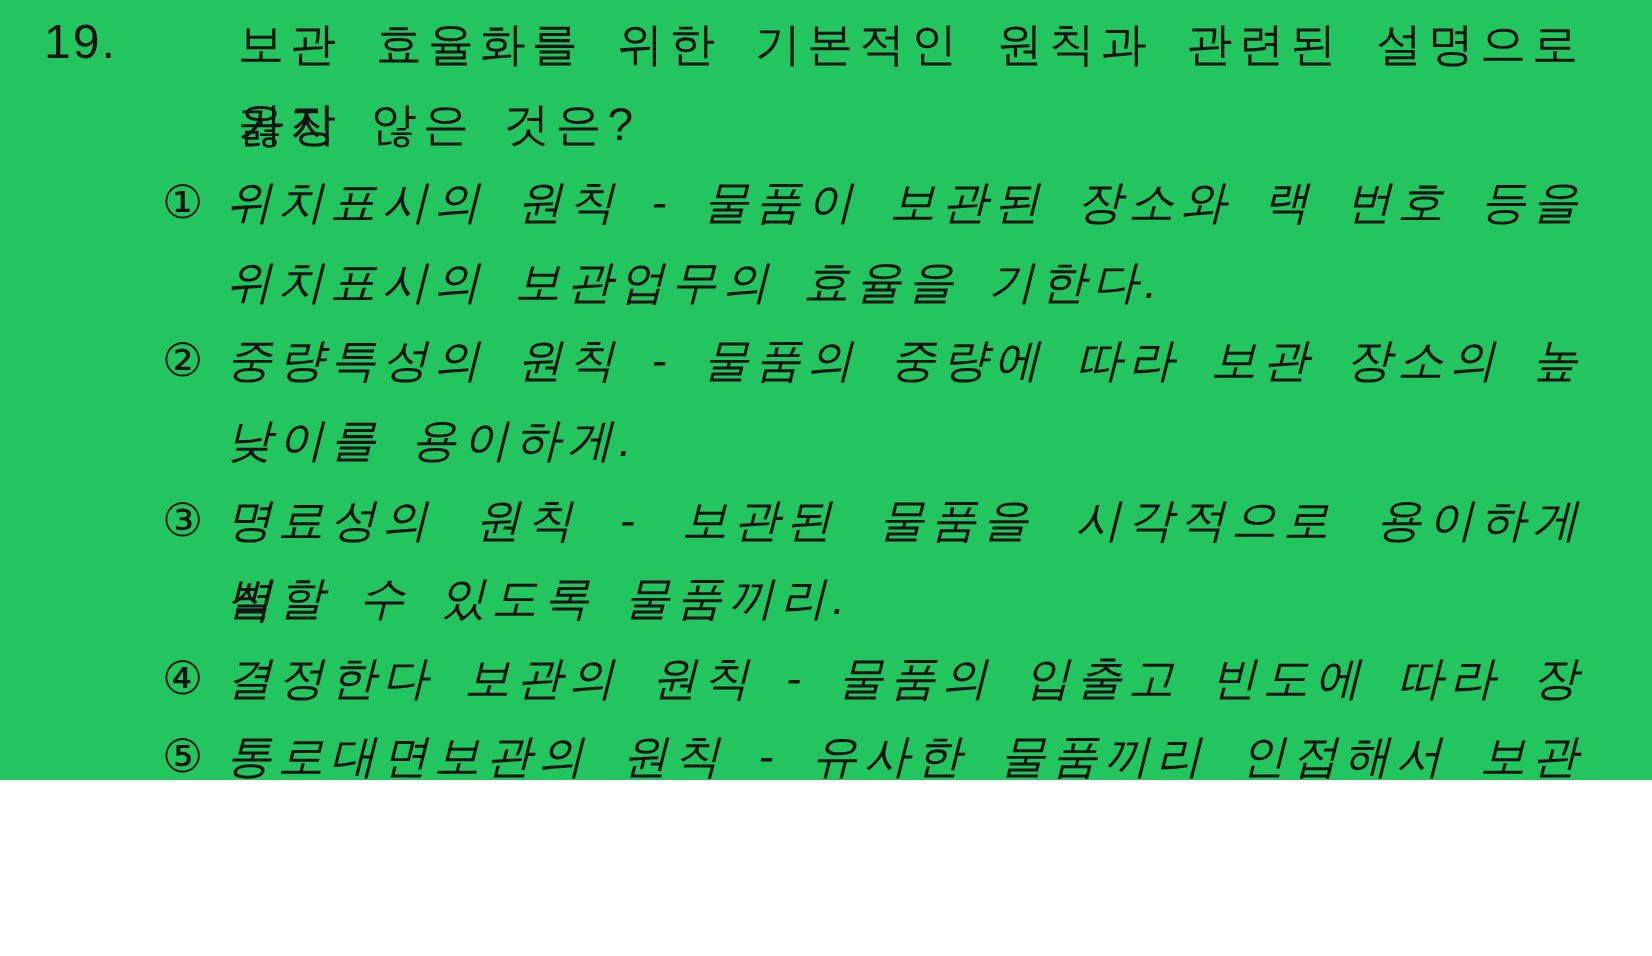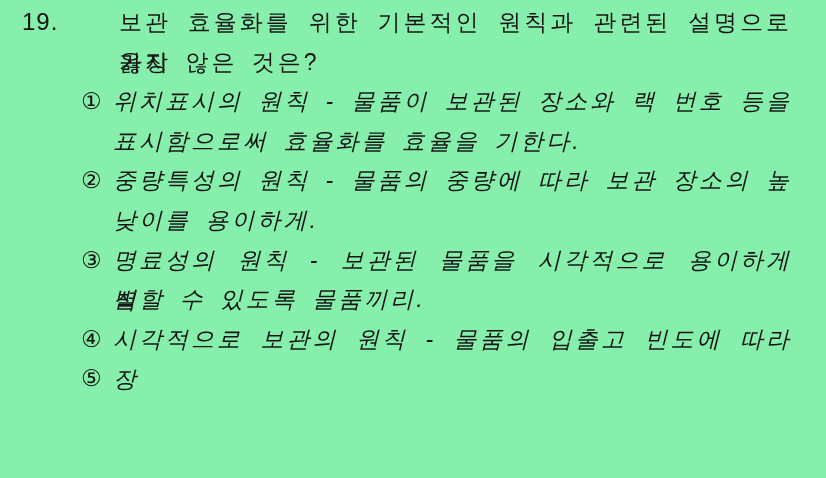--- a/index.html
+++ b/index.html
@@ -1,21 +1,21 @@
 <!DOCTYPE html>
 <html><head>
 <meta charset="utf-8">
 <style>
   * { margin: 0; padding: 0; box-sizing: border-box; }
   html, body { background: #ffffff; }
   .page {
     position: relative;
     width: 826px;
-    height: 478px;
-    background: #86efac;
+    height: 390px;
+    background: #22c55e;
     color: #141414;
     font-family: "Liberation Sans", "DejaVu Sans", sans-serif;
     overflow: hidden;
     padding-top: 2px;
   }
   .row {
     position: relative;
     height: 39.6px;
   }
   .qnum {
@@ -66,41 +66,42 @@
 
   <div class="row">
     <div class="txt q-indent">옳지 않은 것은?</div>
   </div>
 
   <div class="row">
     <span class="marker">①</span>
     <div class="txt o-indent j">위치표시의 원칙 - 물품이 보관된 장소와 랙 번호 등을</div>
   </div>
   <div class="row">
-    <div class="txt o-indent">표시함으로써 효율화를 효율을 기한다.</div>
+    <div class="txt o-indent">위치표시의 보관업무의 효율을 기한다.</div>
   </div>
 
   <div class="row">
     <span class="marker">②</span>
     <div class="txt o-indent j">중량특성의 원칙 - 물품의 중량에 따라 보관 장소의 높</div>
   </div>
   <div class="row">
     <div class="txt o-indent">낮이를 용이하게.</div>
   </div>
 
   <div class="row">
     <span class="marker">③</span>
     <div class="txt o-indent j">명료성의 원칙 - 보관된 물품을 시각적으로 용이하게 식</div>
   </div>
   <div class="row">
     <div class="txt o-indent">별할 수 있도록 물품끼리.</div>
   </div>
 
   <div class="row">
     <span class="marker">④</span>
-    <div class="txt o-indent j">시각적으로 보관의 원칙 - 물품의 입출고 빈도에 따라 장</div>
+    <div class="txt o-indent j">결정한다 보관의 원칙 - 물품의 입출고 빈도에 따라 장</div>
   </div>
 
   <div class="row">
     <span class="marker">⑤</span>
+    <div class="txt o-indent j">통로대면보관의 원칙 - 유사한 물품끼리 인접해서 보관</div>
   </div>
 
 </div>
 
 </body></html>

